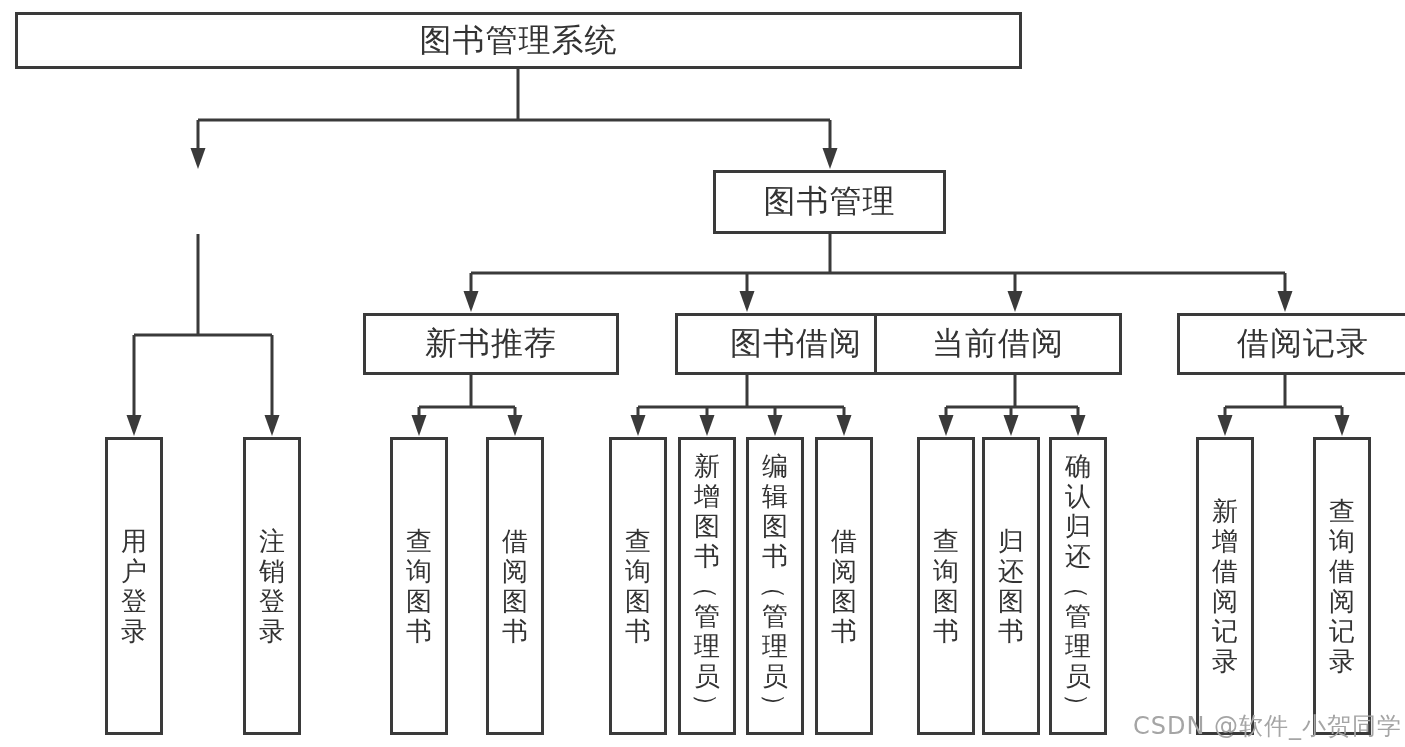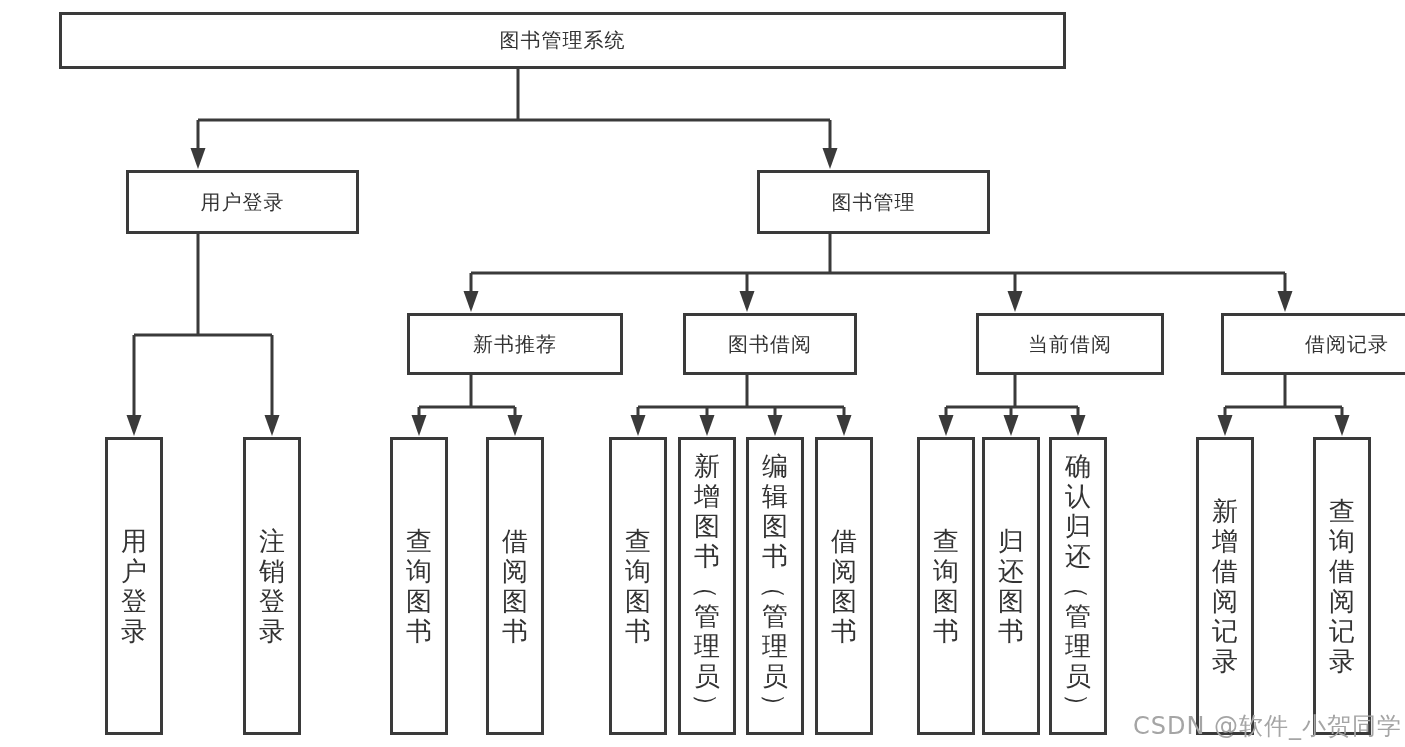--- a/index.html
+++ b/index.html
@@ -15,21 +15,21 @@
     position:absolute;left:0;top:0;width:1405px;height:747px;
     color:var(--line,#3a3a3a);
   }
   .box{
     position:absolute;
     background:#ffffff;
     border:3px solid var(--line,#3a3a3a);
     box-sizing:border-box;
     display:flex;align-items:center;justify-content:center;
   }
-  .hbox{font-size:20px;letter-spacing:1px;margin-left:44px;}
+  .hbox{font-size:32px;letter-spacing:1px;}
   .root{left:15px;top:12px;width:1007px;height:57px;}
   .l2{height:64px;width:233px;top:170px;}
   .l3{height:62px;top:313px;}
   .l4{top:437px;width:58px;height:298px;}
   .vtext{
     display:flex;flex-direction:column;align-items:center;justify-content:center;
     width:100%;height:100%;
     font-size:26px;
   }
   .vtext span{
@@ -85,34 +85,31 @@
 
     <path d="M1285 375 V407 M1225 407 H1342 M1225 407 V417 M1342 407 V417"></path>
     <polygon points="1225,436 1217.5,415 1232.5,415" fill="currentColor" stroke="none"></polygon>
     <polygon points="1342,436 1334.5,415 1349.5,415" fill="currentColor" stroke="none"></polygon>
   </svg>
 
   <div class="box hbox root">
     <span>图书管理系统</span>
   </div>
 
-  <div class="box hbox l2" style="left:82px">
-    <span>用户登录</span>
-  </div>
   <div class="box hbox l2" style="left:713px">
     <span>图书管理</span>
   </div>
 
-  <div class="box hbox l3" style="left:363px;width:216px">
+  <div class="box hbox l3" style="left:363px;width:256px">
     <span>新书推荐</span>
   </div>
-  <div class="box hbox l3" style="left:639px;width:174px">
+  <div class="box hbox l3" style="left:675px;width:242px">
     <span>图书借阅</span>
   </div>
-  <div class="box hbox l3" style="left:932px;width:188px">
+  <div class="box hbox l3" style="left:874px;width:248px">
     <span>当前借阅</span>
   </div>
   <div class="box hbox l3" style="left:1177px;width:252px">
     <span>借阅记录</span>
   </div>
 
   <div class="box l4" style="left:105px">
     <div class="vtext">
         <span>用</span>
         <span>户</span>

